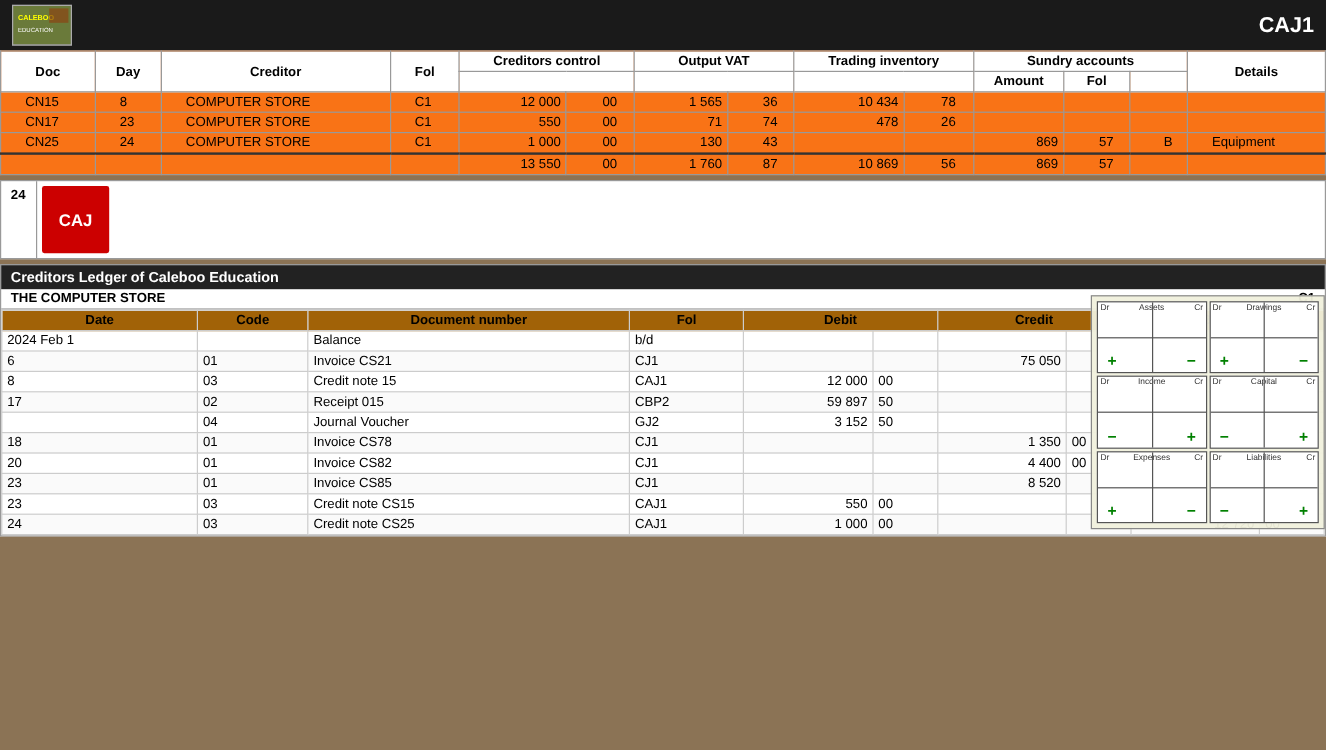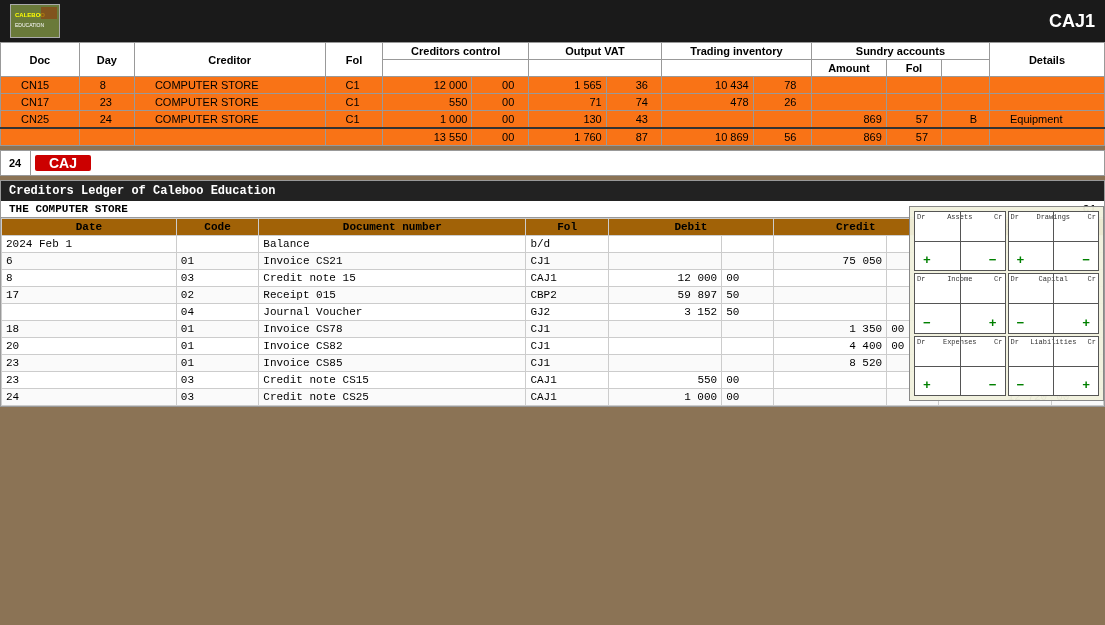--- a/index.html
+++ b/index.html
@@ -94,35 +94,34 @@
     .note-text {
       padding: 6px 8px;
       flex: 1;
       line-height: 1.4;
     }
     .note-badge {
       background: #cc0000;
       color: white;
       font-weight: bold;
       font-size: 14px;
-      padding: 0 14px;
+      padding: 20px 14px;
       display: flex;
       align-items: center;
       justify-content: center;
       margin: 4px;
       border-radius: 2px;
     }
 
     
     .ledger-container {
       background: white;
       border: 1px solid #999;
       margin-top: 4px;
       position: relative;
-      font-family: Liberation Mono, monospace;
     }
     .ledger-header {
       background: #222;
       color: white;
       padding: 3px 8px;
       font-weight: bold;
       font-size: 12px;
     }
     .ledger-entity-row {
       display: flex;

